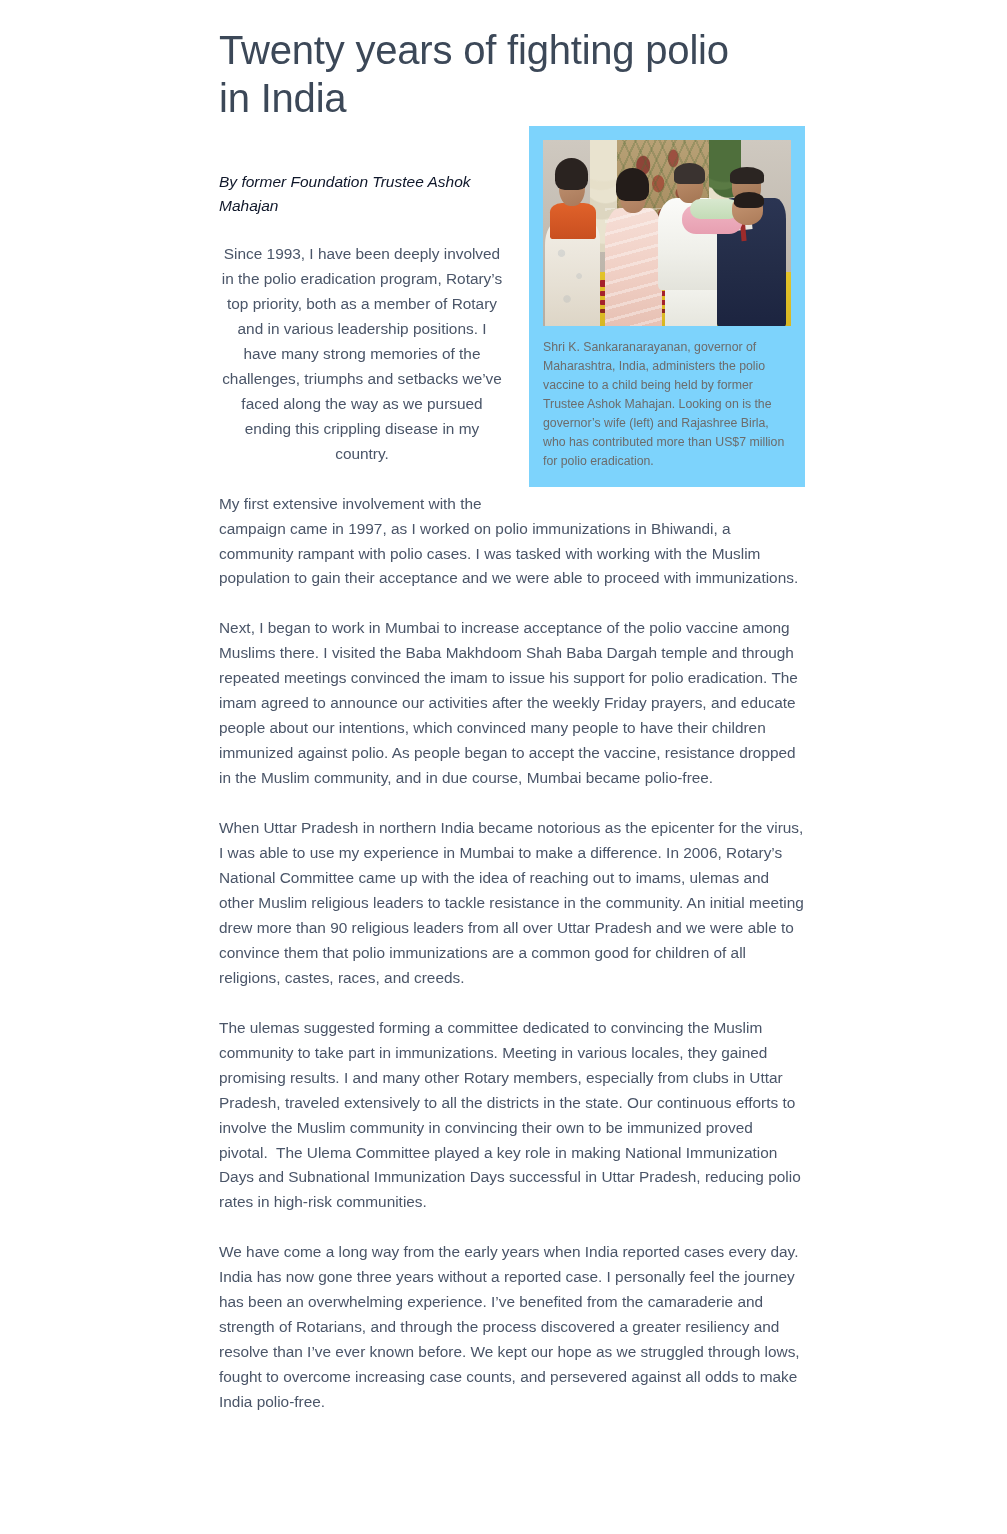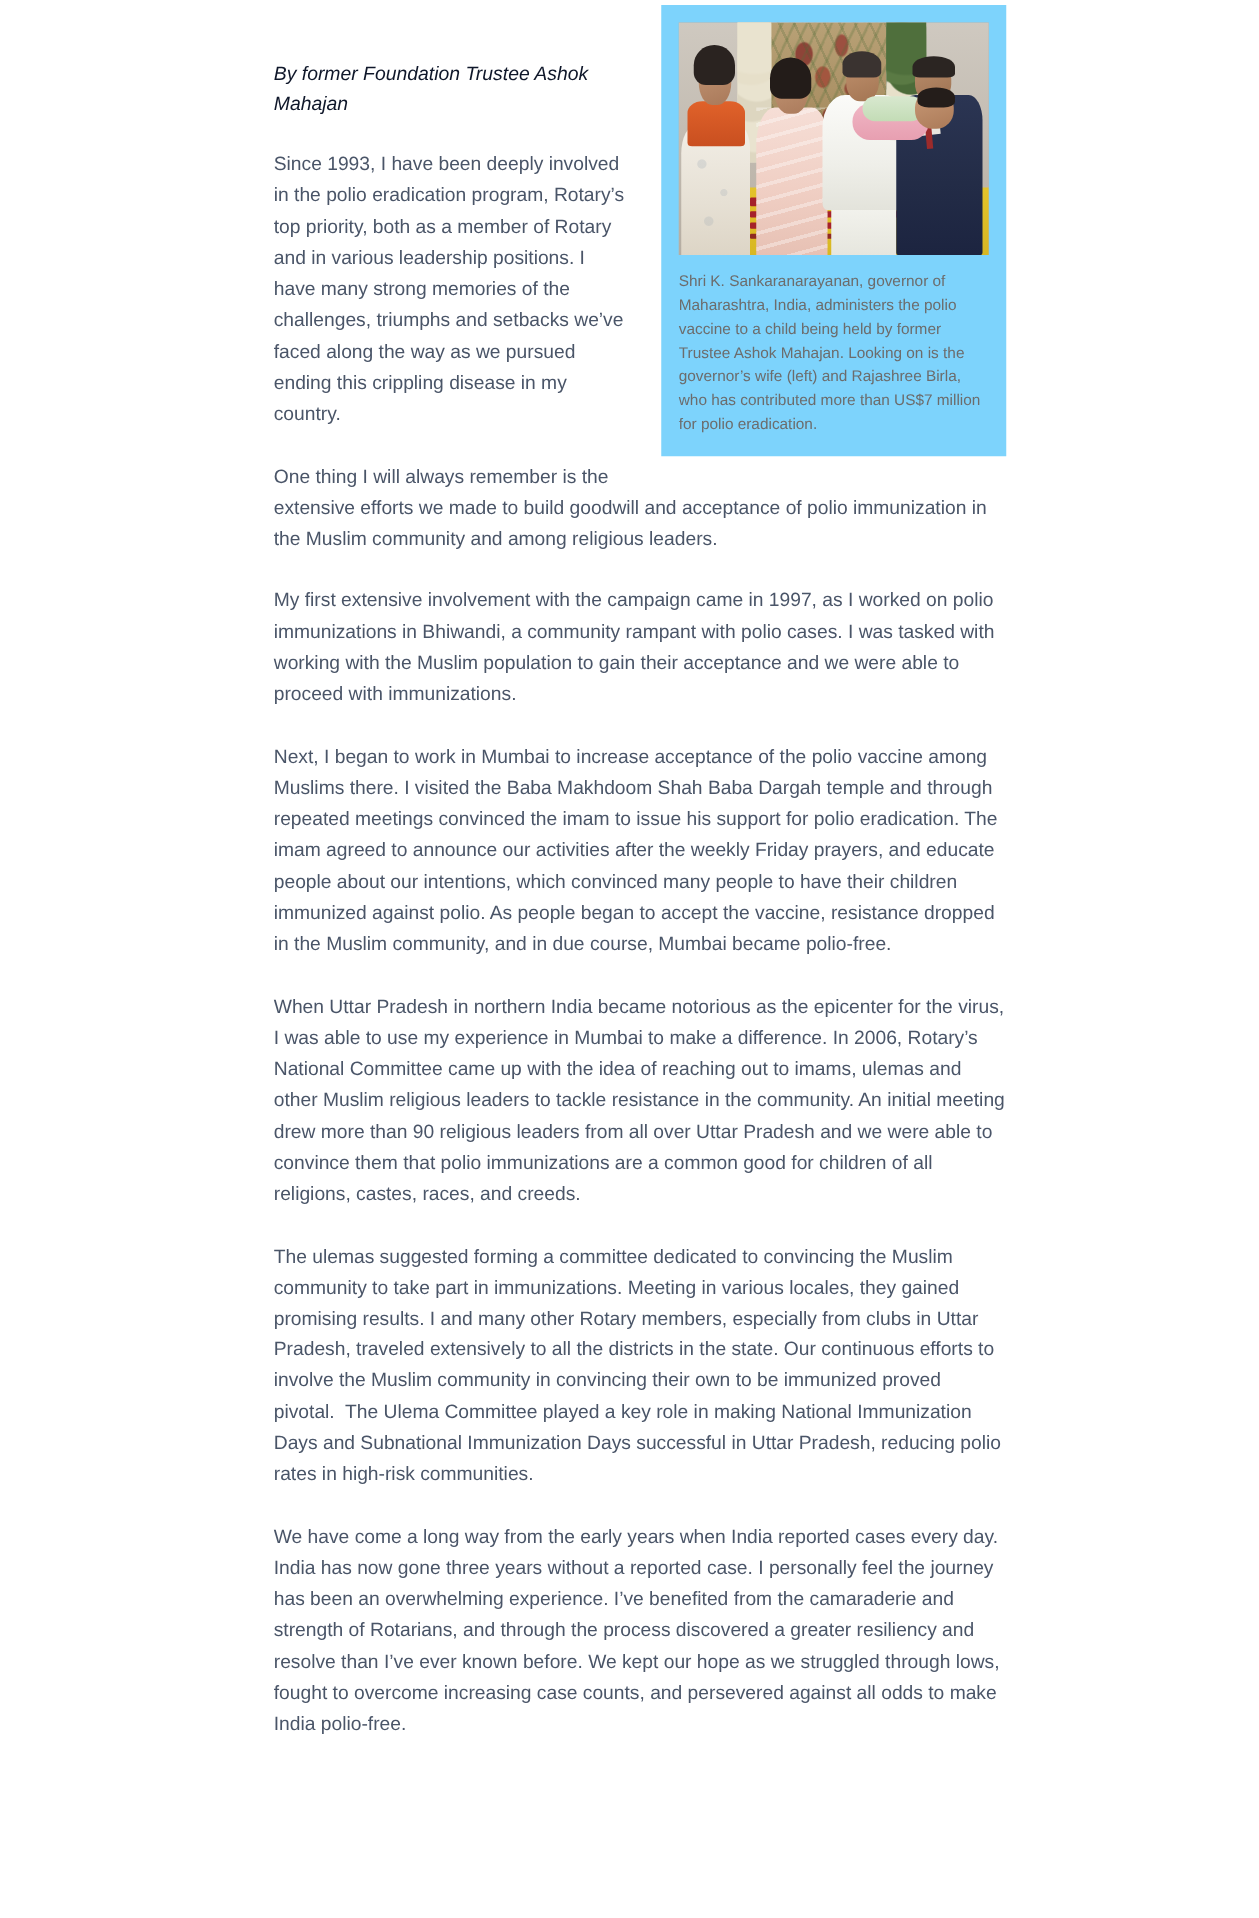--- a/index.html
+++ b/index.html
@@ -88,20 +88,21 @@
     line-height: 1.62;
     color: #4a5568;
     margin: 0;
     padding-top: 25px;
     font-family: "Liberation Sans", sans-serif;
     white-space: pre-wrap;
   }
 
   .body-text.first {
     padding-top: 24px;
+    text-align: center;
   }
 
   .clear { clear: both; height: 0; font-size: 0; line-height: 0; }
 
   
   .ph-bg-wall {
     position: absolute; left: 0; top: 0; width: 100%; height: 100%;
     background:
       linear-gradient(180deg, #cfc9c0 0%, #c4bdb3 45%, #b5ada2 100%);
   }
@@ -228,20 +229,21 @@
   .ph-child .hair { position:absolute; left:62%; top:-4%; width:36%; height:34%;
     background:#241d1a; border-radius: 50% 50% 30% 30%; }
 </style>
 </head>
 <body>
 
 <div class="page">
 
   <article class="article">
 
+    <h1 class="article-title">Twenty years of fighting polio in India</h1>
 
     <figure class="figure">
       <div class="figure-photo">
         <div class="ph-bg-wall"></div>
         <div class="ph-tapestry"></div>
         <div class="ph-garland-l"></div>
         <div class="ph-garland-r"></div>
 
         <div class="ph-banner">
           <div class="ph-banner-l1"></div>
@@ -287,21 +289,20 @@
         </div>
       </div>
 
       <figcaption class="figure-caption">Shri K. Sankaranarayanan, governor of Maharashtra, India, administers the polio vaccine to a child being held by former Trustee Ashok Mahajan. Looking on is the governor’s wife (left) and Rajashree Birla, who has contributed more than US$7 million for polio eradication.</figcaption>
     </figure>
 
     <p class="byline">By former Foundation Trustee Ashok Mahajan</p>
 
     <p class="body-text first">Since 1993, I have been deeply involved in the polio eradication program, Rotary’s top priority, both as a member of Rotary and in various leadership positions. I have many strong memories of the challenges, triumphs and setbacks we’ve faced along the way as we pursued ending this crippling disease in my country.</p>
 
-    <p class="body-text">One thing I will always remember is the extensive efforts we made to build goodwill and acceptance of polio immunization in the Muslim community and among religious leaders.</p>
 
     <p class="body-text">My first extensive involvement with the campaign came in 1997, as I worked on polio immunizations in Bhiwandi, a community rampant with polio cases. I was tasked with working with the Muslim population to gain their acceptance and we were able to proceed with immunizations.</p>
 
     <p class="body-text">Next, I began to work in Mumbai to increase acceptance of the polio vaccine among Muslims there. I visited the Baba Makhdoom Shah Baba Dargah temple and through repeated meetings convinced the imam to issue his support for polio eradication. The imam agreed to announce our activities after the weekly Friday prayers, and educate people about our intentions, which convinced many people to have their children immunized against polio. As people began to accept the vaccine, resistance dropped in the Muslim community, and in due course, Mumbai became polio-free.</p>
 
     <p class="body-text">When Uttar Pradesh in northern India became notorious as the epicenter for the virus, I was able to use my experience in Mumbai to make a difference. In 2006, Rotary’s National Committee came up with the idea of reaching out to imams, ulemas and other Muslim religious leaders to tackle resistance in the community. An initial meeting drew more than 90 religious leaders from all over Uttar Pradesh and we were able to convince them that polio immunizations are a common good for children of all religions, castes, races, and creeds.</p>
 
     <p class="body-text">The ulemas suggested forming a committee dedicated to convincing the Muslim community to take part in immunizations. Meeting in various locales, they gained promising results. I and many other Rotary members, especially from clubs in Uttar Pradesh, traveled extensively to all the districts in the state. Our continuous efforts to involve the Muslim community in convincing their own to be immunized proved pivotal.  The Ulema Committee played a key role in making National Immunization Days and Subnational Immunization Days successful in Uttar Pradesh, reducing polio rates in high-risk communities.</p>
 
     <p class="body-text">We have come a long way from the early years when India reported cases every day. India has now gone three years without a reported case. I personally feel the journey has been an overwhelming experience. I’ve benefited from the camaraderie and strength of Rotarians, and through the process discovered a greater resiliency and resolve than I’ve ever known before. We kept our hope as we struggled through lows, fought to overcome increasing case counts, and persevered against all odds to make India polio-free.</p>

